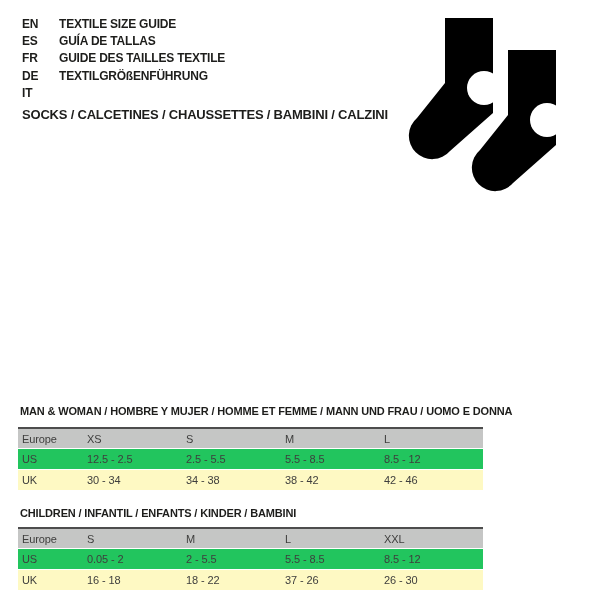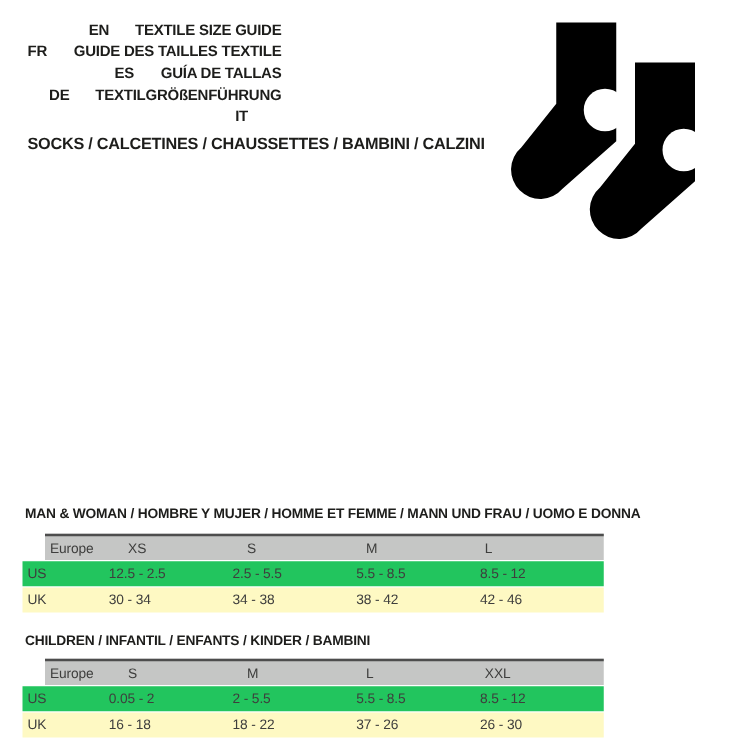--- a/index.html
+++ b/index.html
@@ -6,21 +6,21 @@
   body {
     width: 600px; height: 600px;
     background: #ffffff;
     font-family: "Liberation Sans", sans-serif;
     color: #1d1d1b;
   }
   .page { position: relative; width: 600px; height: 600px; background: #ffffff; overflow: hidden; }
 
   
   .lang-block { position: absolute; left: 22px; top: 15px; }
-  .lang-row { display: flex; height: 17.4px; align-items: center; justify-content: flex-end; }
+  .lang-row { display: flex; height: 17.4px; align-items: center; }
   .lang-code {
     width: 37px; font-weight: 700; font-size: 12px; letter-spacing: -0.2px;
   }
   .lang-label { font-weight: 700; font-size: 12px; letter-spacing: -0.2px; white-space: nowrap; }
 
   
   .product-line {
     position: absolute; left: 22px; top: 107px;
     font-weight: 700; font-size: 13px; letter-spacing: -0.2px; white-space: nowrap;
   }
@@ -39,43 +39,43 @@
   .stable {
     position: absolute; left: 18px; width: 465px;
     font-size: 11px; color: #3e3e3d; letter-spacing: -0.1px;
   }
   #table-1 { top: 427px; }
   #table-2 { top: 527px; }
 
   .srow { display: flex; height: 20px; align-items: center; margin-top: 1px; background: #22c55e; }
   .srow.header {
     background: #c5c6c5; border-top: 2px solid #4d4d4d;
-    height: 19px; margin-top: 0; margin-left: 18px;
+    height: 19px; margin-top: 0;
   }
   .srow.alt { background: #fef9c3; }
   .c0 { width: 69px; padding-left: 4px; box-sizing: border-box; }
   .c  { width: 99px; text-align: left; }
 </style>
 </head>
 <body>
 
 <div class="page">
 
   <div class="lang-block">
     <div class="lang-row">
       <span class="lang-code">EN</span>
       <span class="lang-label">TEXTILE SIZE GUIDE</span>
     </div>
     <div class="lang-row">
+      <span class="lang-code">ES</span>
+      <span class="lang-label">GUÍA DE TALLAS</span>
+    </div>
+    <div class="lang-row">
       <span class="lang-code">FR</span>
       <span class="lang-label">GUIDE DES TAILLES TEXTILE</span>
-    </div>
-    <div class="lang-row">
-      <span class="lang-code">ES</span>
-      <span class="lang-label">GUÍA DE TALLAS</span>
     </div>
     <div class="lang-row">
       <span class="lang-code">DE</span>
       <span class="lang-label">TEXTILGRÖßENFÜHRUNG</span>
     </div>
     <div class="lang-row">
       <span class="lang-code">IT</span>
     </div>
   </div>
 

